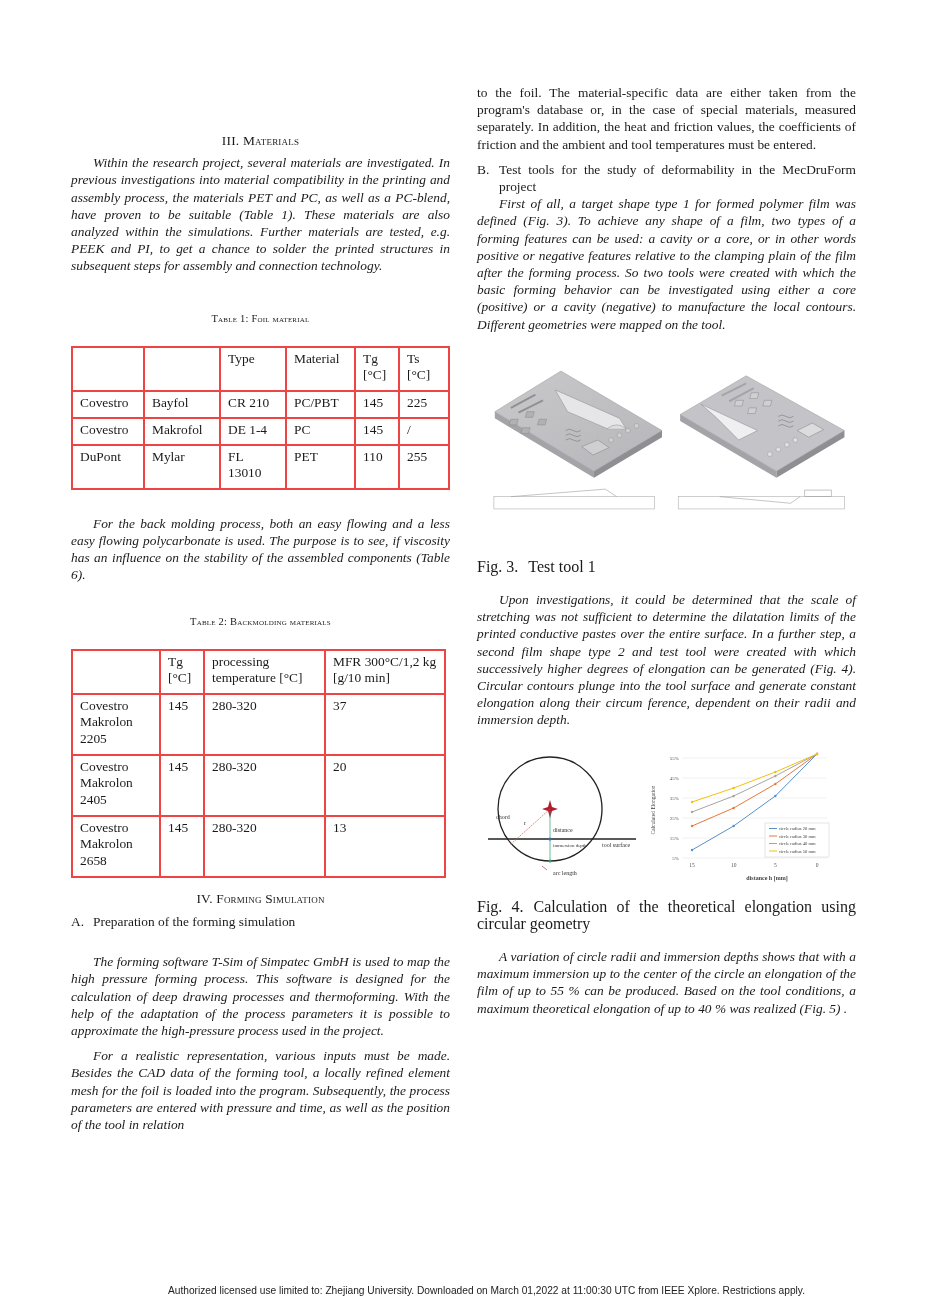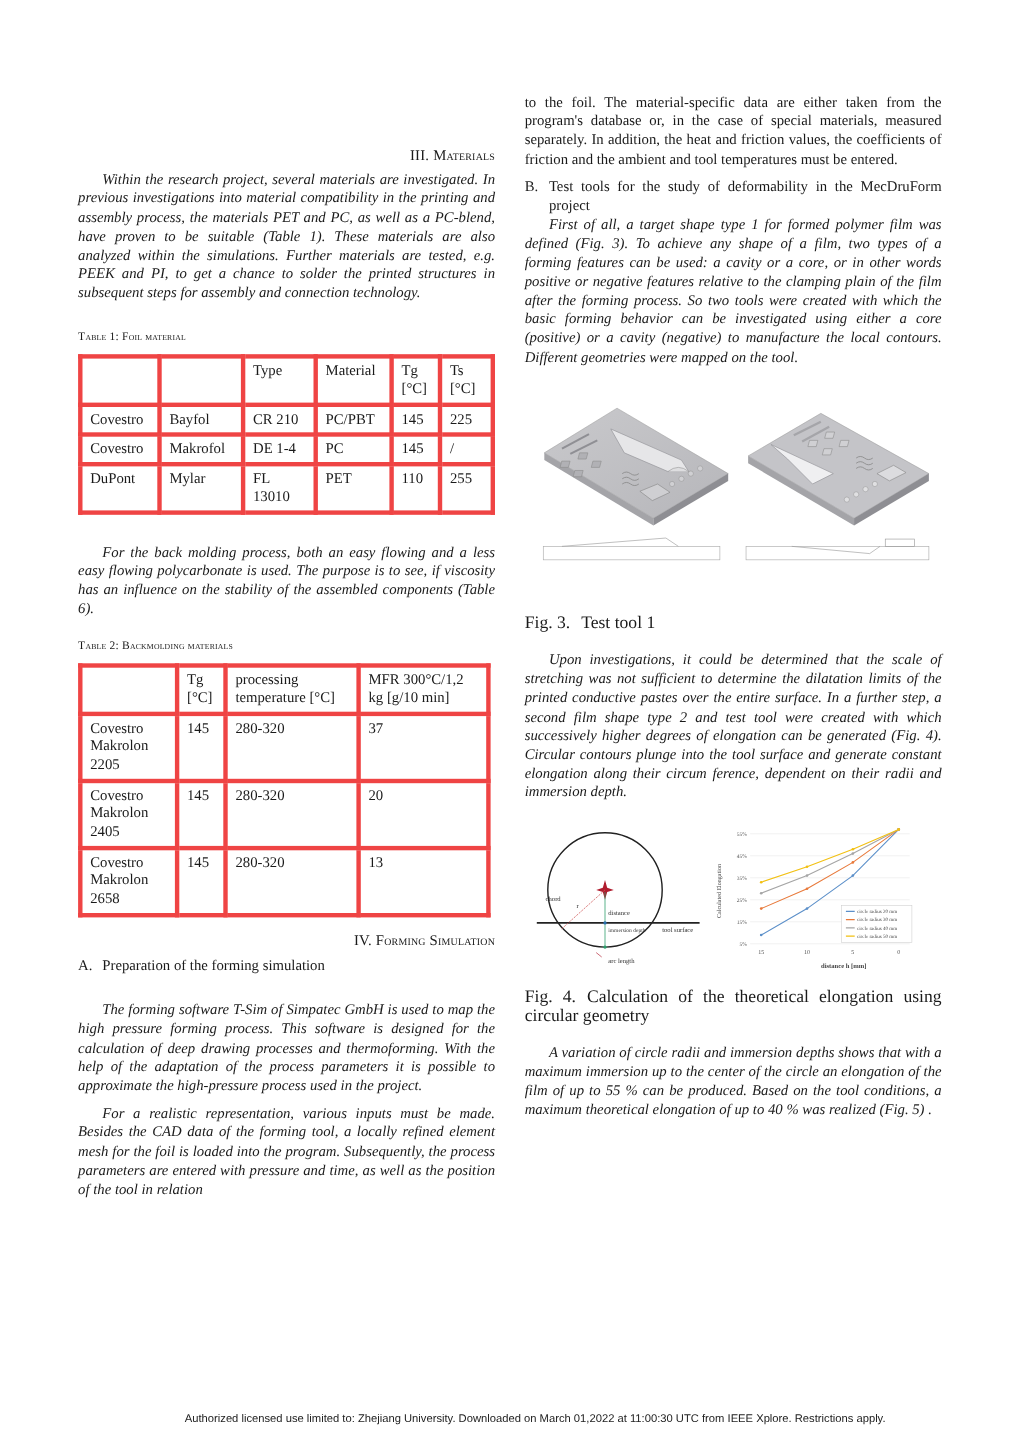--- a/index.html
+++ b/index.html
@@ -3,26 +3,26 @@
 <meta charset="utf-8">
 <style>
   html, body { margin: 0; padding: 0; background: #ffffff; }
   body { width: 925px; height: 1309px; position: relative; overflow: hidden;
          font-family: "Liberation Serif", "DejaVu Serif", serif; color: #1a1a1a; }
   .col { position: absolute; top: 84px; width: 379px; font-size: 13.4px; line-height: 17.2px; }
   .col-left { left: 71px; }
   .col-right { left: 477px; }
   p { margin: 0; text-align: justify; }
   p.indent { text-indent: 22px; font-style: italic; }
-  .sec-head { text-align: right; font-size: 13.4px; margin: 0; font-variant: small-caps; letter-spacing: 0.2px; }
+  .sec-head { text-align: center; font-size: 13.4px; margin: 0; font-variant: small-caps; letter-spacing: 0.2px; }
   .sub-head { margin: 0; font-size: 13.4px; padding-left: 22px; text-indent: -22px; }
   .sub-head .num { display: inline-block; width: 22px; text-indent: 0; }
-  .tbl-cap { font-size: 10.5px; font-variant: small-caps; letter-spacing: 0.2px; margin: 0; }
+  .tbl-cap { text-align: center; font-size: 10.5px; font-variant: small-caps; letter-spacing: 0.2px; margin: 12px; }
   table { border-collapse: collapse; font-size: 13.4px; line-height: 16.5px; }
-  td { border: 4px solid #ef4444; vertical-align: top; padding: 3px 7px 3px 7px; text-align: left; }
+  td { border: 2px solid #ef4444; vertical-align: top; padding: 3px 7px 3px 7px; text-align: left; }
   .fig-cap { font-size: 16px; margin: 0; }
   .fig-cap .lbl { margin-right: 10px; }
   .footer { position: absolute; left: 0; width: 925px; top: 1285px; text-align: center;
             font-family: "Liberation Sans", "DejaVu Sans", sans-serif; font-size: 10.2px; color: #222; padding-left: 24px; }
   .figbox { position: relative; }
   svg text { font-family: "Liberation Serif", "DejaVu Serif", serif; }
 </style>
 </head>
 <body>
 

